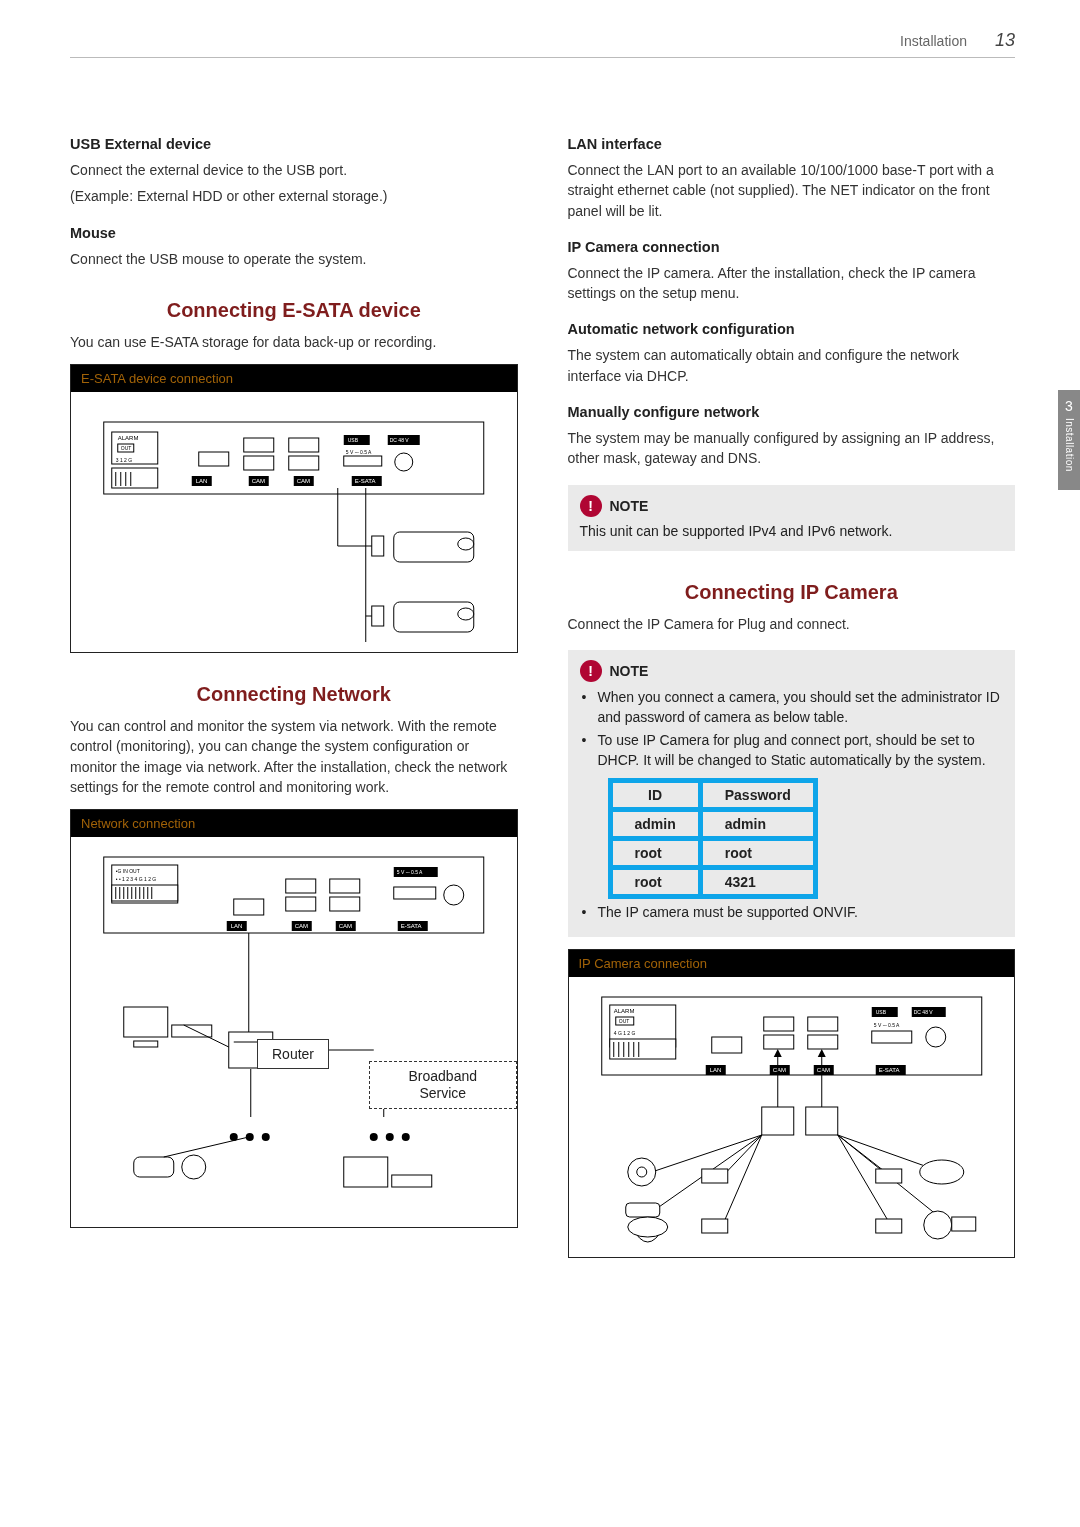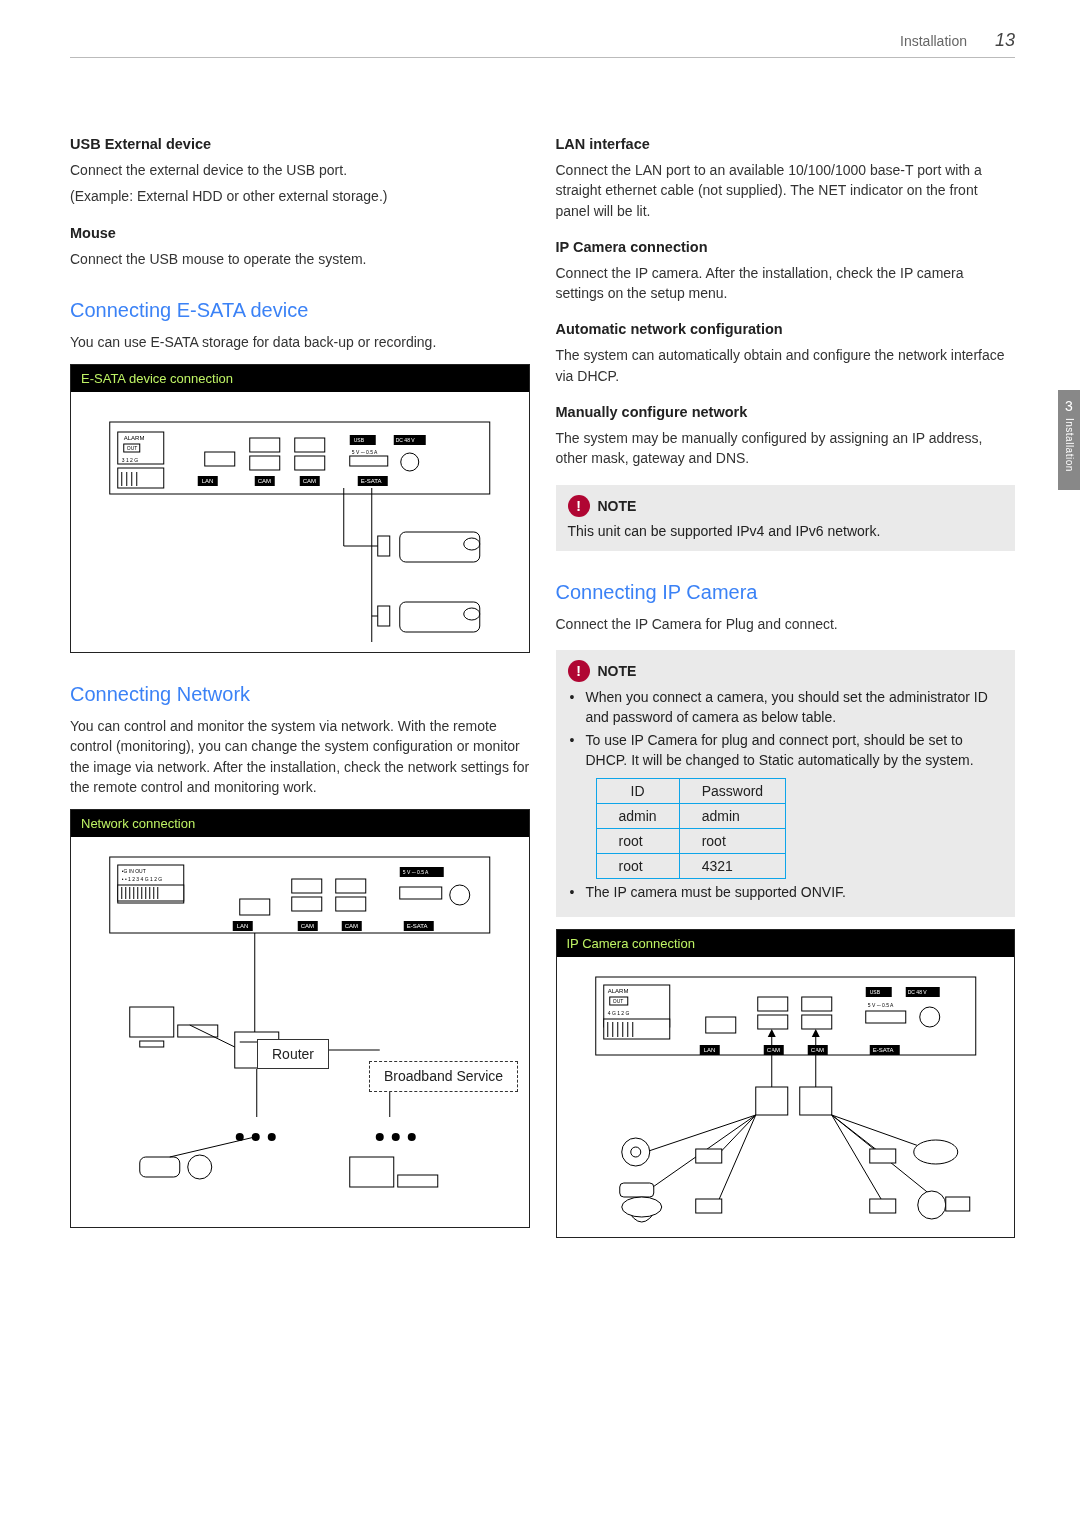--- a/index.html
+++ b/index.html
@@ -39,50 +39,51 @@
   }
   .side-tab .num { font-size: 14px; display:block; margin-bottom: 4px; }
   .side-tab .txt {
     writing-mode: vertical-rl;
     font-size: 10px;
     letter-spacing: 0.5px;
     margin: 0 auto;
   }
   .cols {
     display: flex;
-    gap: 26px;
+    gap: 50px;
     margin-top: 60px;
   }
   .col { flex: 1 1 0; min-width: 0; }
   .h-sub {
     font-weight: 700;
     font-size: 14.5px;
     margin: 18px 0 8px;
     color: #222;
   }
   .h-sec {
-    font-weight: 400;
+    font-weight: 700;
     font-size: 20px;
-    color: #3b82f6;
+    color: #7f1d1d;
     margin: 30px 0 10px;
+    text-align: center;
   }
   p.body {
     font-size: 14px;
     line-height: 1.45;
     color: #333;
     margin-bottom: 6px;
   }
   .diagram-box {
     border: 1px solid #222;
     margin: 12px 0 20px;
     background: #fff;
   }
   .diagram-title {
     background: #000;
-    color: #bef264;
+    color: #a16207;
     font-size: 13px;
     padding: 6px 10px;
     font-weight: 500;
     font-family: Arial, sans-serif;
   }
   .diagram-body {
     position: relative;
     width: 100%;
   }
   .diagram-esata .diagram-body { height: 260px; }
@@ -119,24 +120,24 @@
     position: absolute;
     left: 2px;
     top: 0;
   }
   table.cred {
     border-collapse: collapse;
     margin: 8px 0 4px 28px;
     font-size: 14px;
   }
   table.cred th, table.cred td {
-    border: 1px solid #0ea5e9;
+    border: 5px solid #0ea5e9;
     padding: 4px 22px;
     text-align: left;
-    font-weight: 400;
+    font-weight: 700;
   }
   table.cred th { text-align: center; }
 
   
   svg.d { width:100%; height:100%; display:block; }
   svg text { font-family: Arial, sans-serif; }
   .box-label {
     position:absolute;
     border:1px solid #333;
     background:#fff;

